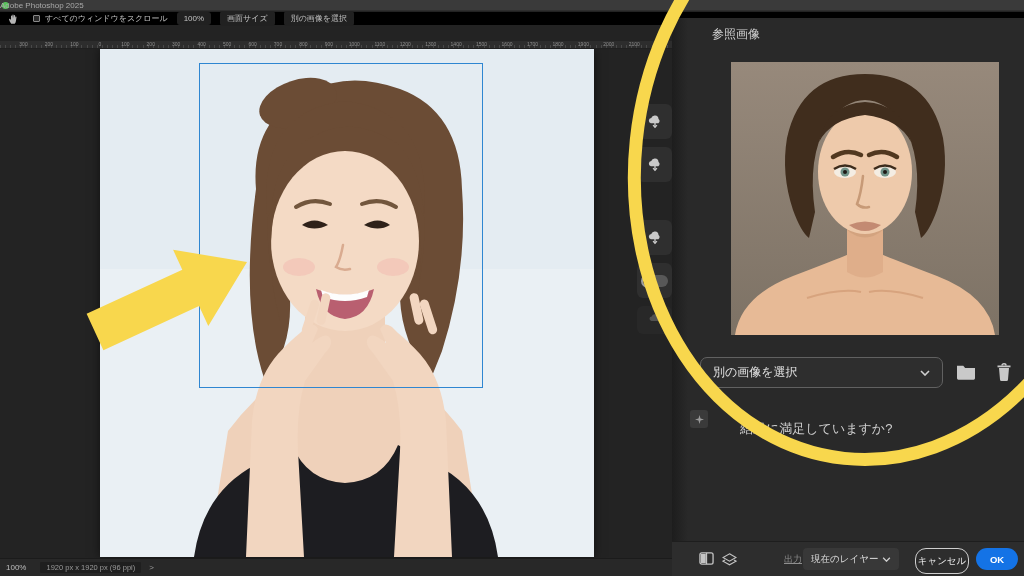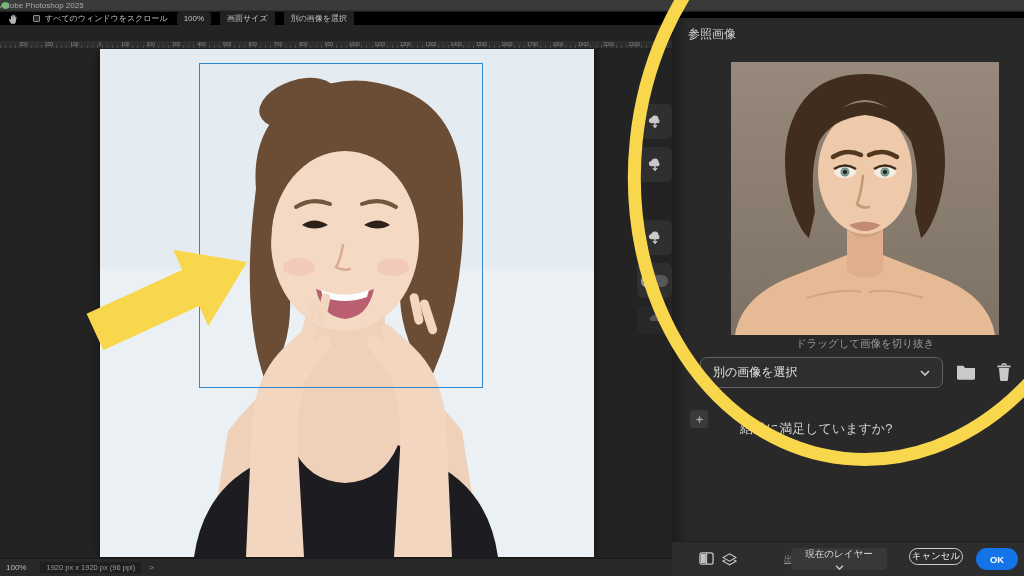--- a/index.html
+++ b/index.html
@@ -40,40 +40,40 @@
   .taskstrip { position:absolute; left:637px; top:55px; width:35px; }
   .taskbtn { width:35px; height:35px; background:#2f2f2f; border-radius:6px; margin-bottom:8px; display:flex; align-items:center; justify-content:center; }
   .taskbtn.gap { margin-top:38px; }
   .toggletrack { width:26px; height:12px; border-radius:6px; background:#585858; position:relative; }
   .toggleknob { position:absolute; left:-1px; top:-1px; width:14px; height:14px; border-radius:50%; background:#262626; border:2px solid #9e9e9e; }
   .taskbtn.faded { opacity:.45; height:28px; }
 
   
   .refpanel { position:absolute; left:672px; top:18px; width:352px; height:558px; background:#292929; }
   .panelshadow { position:absolute; left:0; top:0; width:16px; height:100%; background:linear-gradient(to right,#1d1d1d,rgba(29,29,29,0)); }
-  .paneltitle { position:absolute; left:16px; top:8px; font-size:12px; color:#d2d2d2; }
+  .paneltitle { position:absolute; left:40px; top:8px; font-size:12px; color:#d2d2d2; }
   .refimage { position:absolute; left:59px; top:44px; width:268px; height:273px; }
   .refimage svg { display:block; width:100%; height:100%; }
   .crophint { position:absolute; left:59px; top:319px; width:268px; text-align:center; font-size:10.5px; color:#9a9a9a; }
   .dropdown { position:absolute; left:28px; top:339px; width:243px; height:31px; background:#2e2e2e; border:1px solid #616161; border-radius:7px; display:flex; align-items:center; padding:0 12px;justify-content:space-between; }
   .dropdown .ddtext { font-size:12px; color:#e4e4e4; flex:1; }
   .iconbtn { position:absolute; background:none; border:none; display:flex; align-items:center; justify-content:center; }
   .folderbtn { left:282px; top:344px; width:24px; height:20px; }
   .trashbtn  { left:322px; top:343px; width:20px; height:22px; }
   .sparklebtn { position:absolute; left:18px; top:392px; width:18px; height:18px; background:#3a3a3a; border:none; border-radius:3px; display:flex; align-items:center; justify-content:center; }
   .feedback { position:absolute; left:68px; top:402px; font-size:13px; color:#cfcfcf; white-space:nowrap; }
 
   
   .panelfooter { position:absolute; left:0; bottom:0; width:352px; height:35px; background:#2d2d2d; border-top:1px solid #1e1e1e; }
   .f-ico1 { position:absolute; left:27px; top:9px; }
   .f-ico2 { position:absolute; left:50px; top:10px; }
   .outlabel { position:absolute; left:112px; top:11px; font-size:9px; color:#8f8f8f;text-decoration:underline; }
-  .outdrop { position:absolute; left:119px; top:6px; width:96px; height:22px; background:#383838; border-radius:4px; display:flex; align-items:center; padding:0 8px;flex-direction:column; }
+  .outdrop { position:absolute; left:131px; top:6px; width:96px; height:22px; background:#383838; border-radius:4px; display:flex; align-items:center; padding:0 8px; }
   .outdrop .ddtext { font-size:9.5px; color:#dcdcdc; flex:1; }
-  .cancelbtn { position:absolute; left:237px; top:6px; width:54px; height:17px; border:1.5px solid #cfcfcf; border-radius:11px; background:none; color:#ececec; font-size:9.5px; font-family:inherit; }
+  .cancelbtn { position:absolute; left:243px; top:6px; width:54px; height:26px; border:1.5px solid #cfcfcf; border-radius:11px; background:none; color:#ececec; font-size:9.5px; font-family:inherit; }
   .okbtn { position:absolute; left:304px; top:6px; width:42px; height:22px; border:none; border-radius:11px; background:#1473e6; color:#fff; font-size:9.5px; font-weight:bold; font-family:inherit; }
 
   
   .statusbar { position:absolute; left:0; top:558px; width:672px; height:18px; background:#282828; border-top:1px solid #1b1b1b; display:flex; align-items:center; }
   .statzoom { font-size:8px; color:#bdbdbd; margin-left:6px; }
   .statinfo { font-size:7.5px; color:#9a9a9a; background:#1f1f1f; padding:1px 6px; margin-left:14px; border-radius:1px; white-space:nowrap; }
   .statexp { font-size:8px; color:#9a9a9a; margin-left:8px; }
 
   
   .overlay { position:absolute; left:0; top:0; width:1024px; height:576px; pointer-events:none; z-index:99; }
@@ -246,21 +246,20 @@
         <circle cx="154" cy="110" r="4.5" fill="#6f9287"></circle>
           <circle cx="154" cy="110" r="2" fill="#1e1a16"></circle>
         <path d="M103,107 Q114,100 125,107" stroke="#3c2c1c" stroke-width="2.5" fill="none"></path>
         <path d="M143,107 Q154,100 165,107" stroke="#3c2c1c" stroke-width="2.5" fill="none"></path>
 
         <path d="M132,114 Q130,132 126,142 Q131,147 138,145" stroke="#c79a77" stroke-width="2.5" fill="none" stroke-linecap="round"></path>
         <path d="M118,163 Q134,156 150,163 Q134,175 118,163 Z" fill="#c38a72"></path>
       </svg>
     </div>
 
-    <div class="crophint">ドラッグして画像を切り抜き</div>
 
     <div class="dropdown">
       <span class="ddtext">別の画像を選択</span>
       <svg viewBox="0 0 10 6" width="10" height="6">
           <path d="M1 1 L5 5 L9 1" stroke="#cfcfcf" stroke-width="1.6" fill="none"></path>
         </svg>
     </div>
 
     <button class="iconbtn folderbtn">
       <svg viewBox="0 0 24 20" width="22" height="18">

